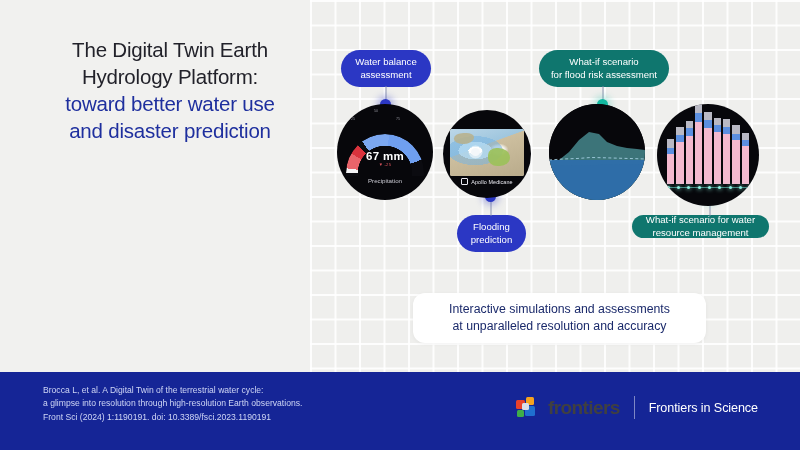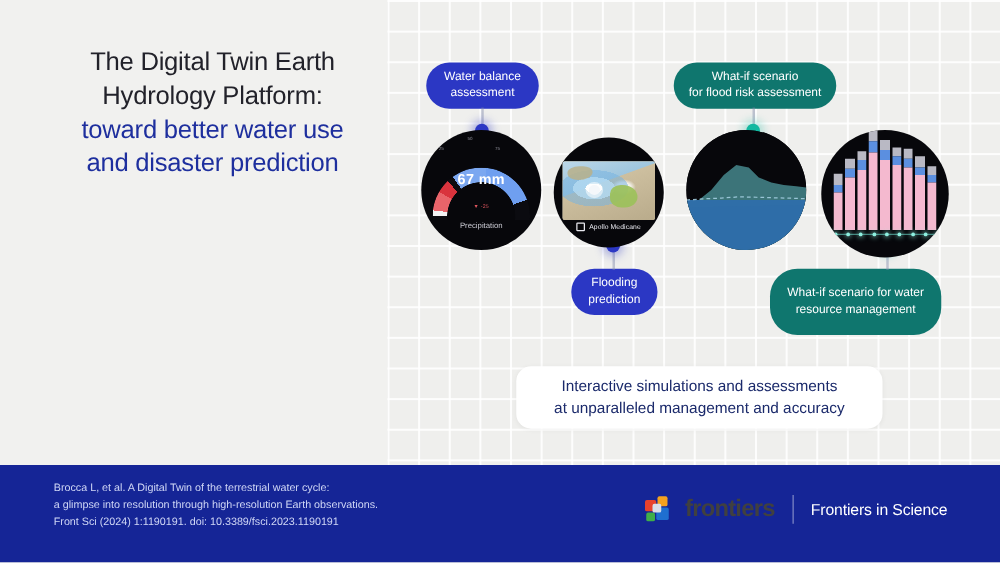--- a/index.html
+++ b/index.html
@@ -38,21 +38,21 @@
     display:flex;align-items:center;justify-content:center;
     padding:6px 10px;box-sizing:border-box;
   }
   .pill span{display:block;}
   .pill-blue{background:#2b37c4;}
   .pill-teal{background:#0f766e;}
 
   #pill-water{left:341px;top:50px;width:90px;height:37px;}
   #pill-flood{left:457px;top:215px;width:69px;height:37px;}
   #pill-whatif-flood{left:539px;top:50px;width:130px;height:37px;}
-  #pill-whatif-water{left:616px;top:215px;width:137px;height:53px;}
+  #pill-whatif-water{left:632px;top:215px;width:137px;height:23px;}
 
   
   .conn{position:absolute;width:1.6px;background:rgba(130,140,170,.45);}
   #conn-water{left:385px;top:86px;height:18px;}
   #conn-flood{left:490px;top:196px;height:20px;}
   #conn-whatif-flood{left:602px;top:86px;height:17px;}
   #conn-whatif-water{left:709px;top:196px;height:20px;}
 
   .node{
     position:absolute;width:11px;height:11px;border-radius:50%;
@@ -85,21 +85,21 @@
       #0b0b10 46deg 54deg,
       #7ba7f0 54deg 96deg,
       #6f9ff0 96deg 160deg,
       #0b0b10 160deg 360deg);
     mask:radial-gradient(circle at 50% 50%, transparent 0 27px, #000 27.5px);
     -webkit-mask:radial-gradient(circle at 50% 50%, transparent 0 27px, #000 27.5px);
   }
   .gauge-ticks{position:absolute;left:0;top:0;width:78px;height:42px;}
   .gauge-ticks i{position:absolute;color:#8c8c96;font-size:3.6px;font-style:normal;}
   .gauge-value{
-    position:absolute;left:0;right:0;top:34px;text-align:center;
+    position:absolute;left:0;right:0;top:46px;text-align:center;
     color:#fff;font-size:11.5px;font-weight:600;letter-spacing:.3px;
   }
   .gauge-sub{
     position:absolute;left:0;right:0;top:58px;text-align:center;
     color:#e0565f;font-size:4.2px;letter-spacing:.2px;
   }
   .gauge-caption{
     position:absolute;left:0;right:0;bottom:16px;text-align:center;
     color:#c9c9d2;font-size:6.2px;
   }
@@ -312,21 +312,21 @@
       <i style="left:50%"></i>
         <i style="left:62%"></i>
         <i style="left:74%"></i>
         <i style="left:86%"></i>
         <i style="left:97%"></i>
     </div>
   </div>
 
   <div class="banner">
     <div>Interactive simulations and assessments</div>
-    <div>at unparalleled management and accuracy</div>
+    <div>at unparalleled resolution and accuracy</div>
   </div>
 
   <div class="footer">
     <div class="cite">
       <div>Brocca L, et al. A Digital Twin of the terrestrial water cycle:</div>
       <div>a glimpse into resolution through high-resolution Earth observations.</div>
       <div>Front Sci (2024) 1:1190191. doi: 10.3389/fsci.2023.1190191</div>
     </div>
   </div>
 

